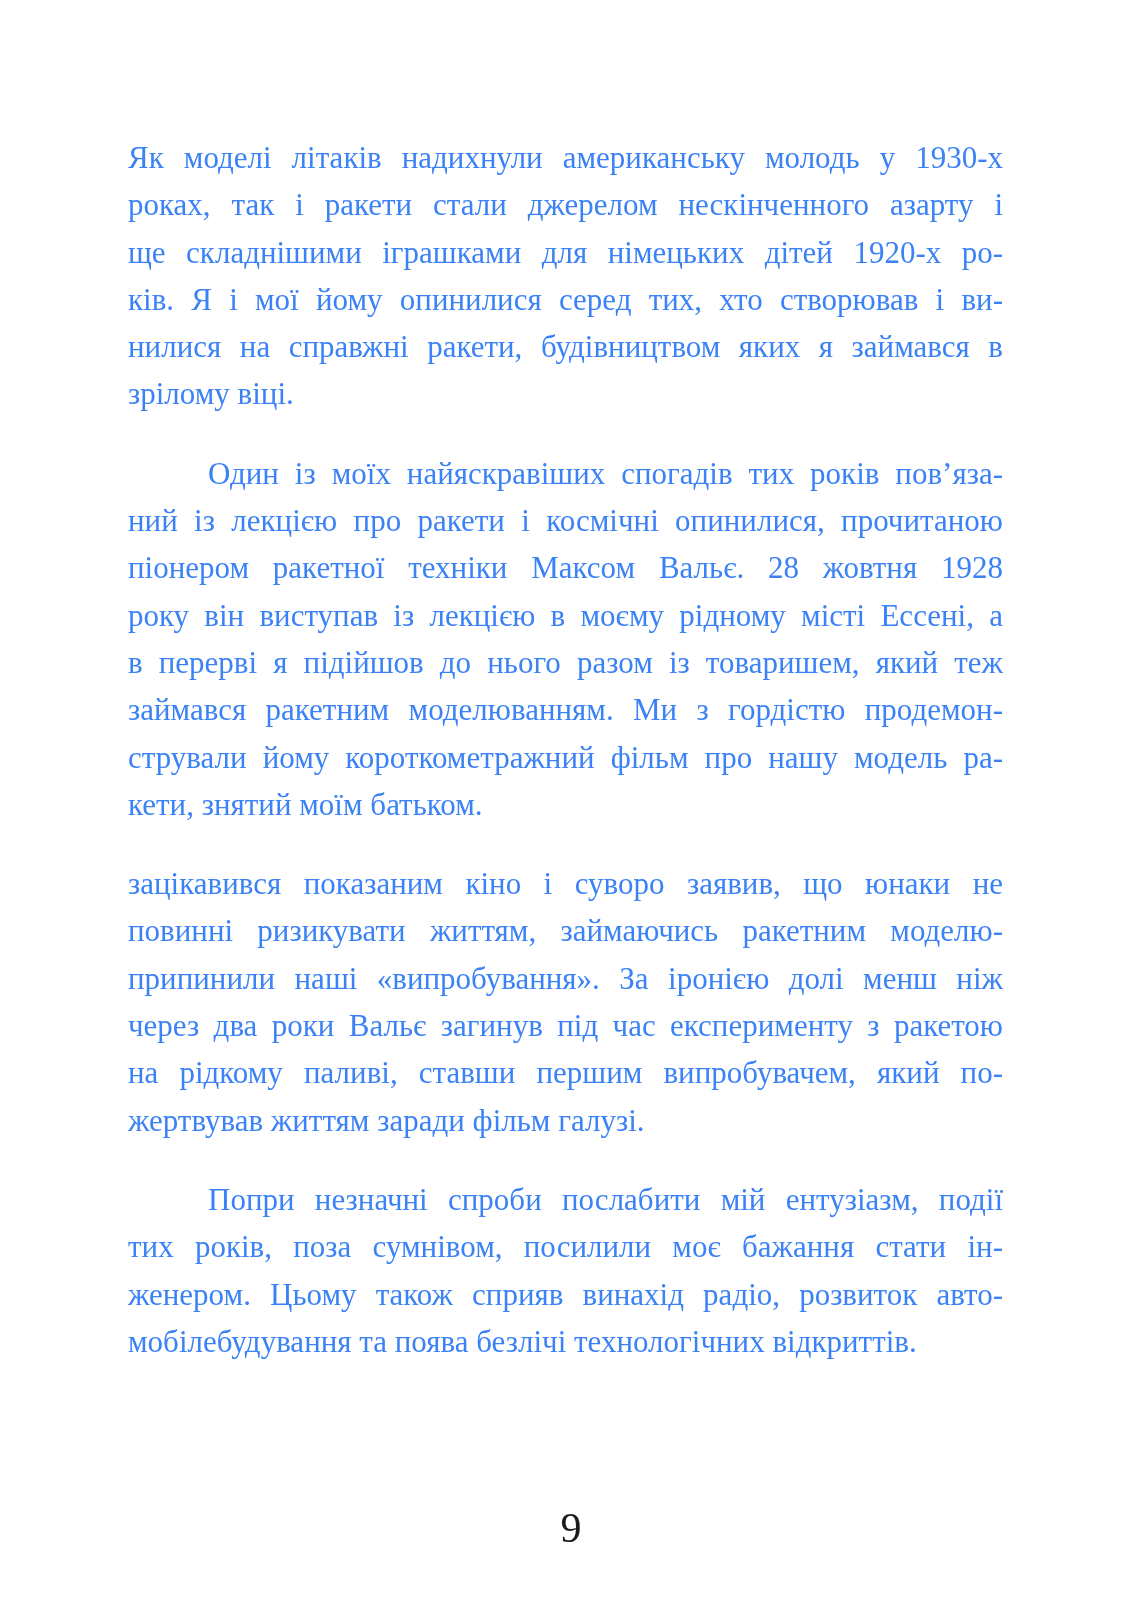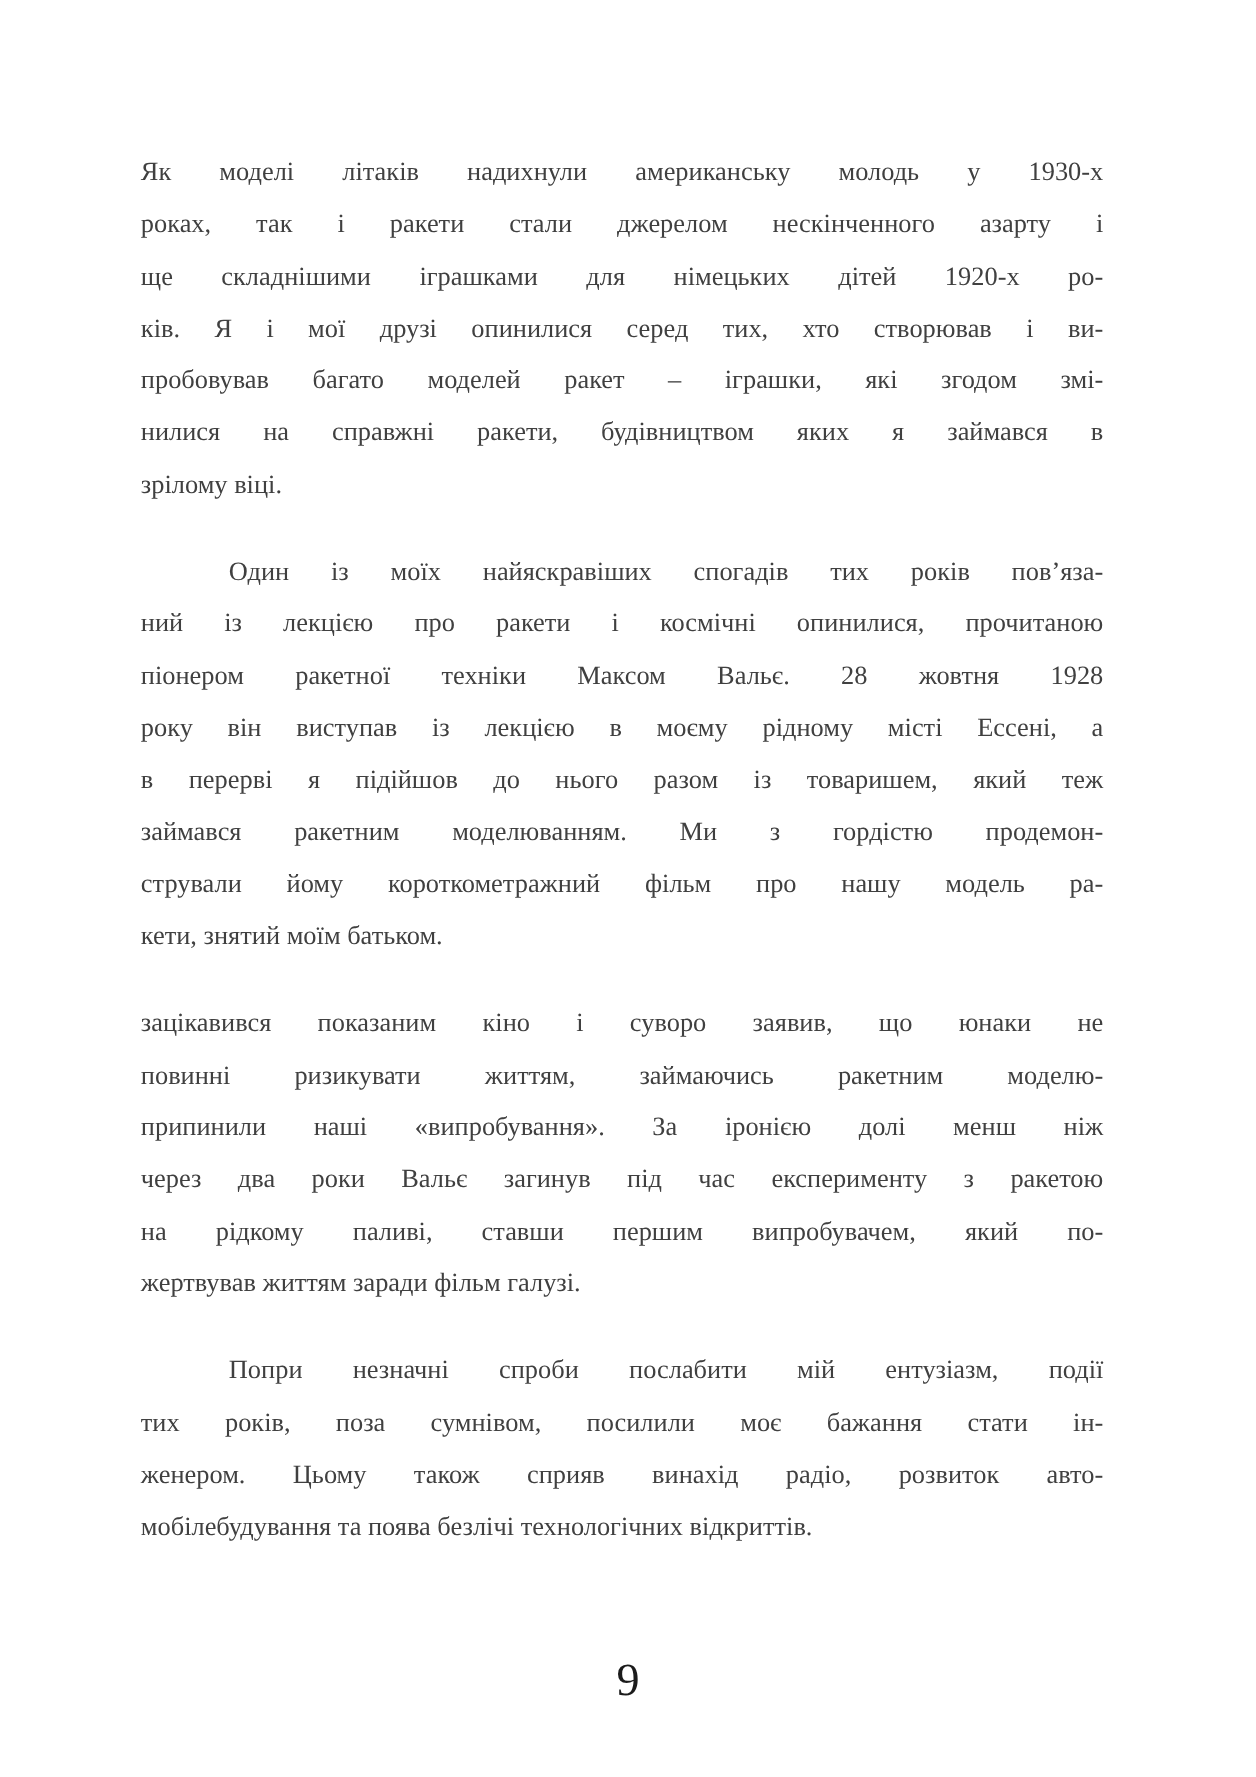--- a/index.html
+++ b/index.html
@@ -12,22 +12,22 @@
     background: #ffffff;
     position: relative;
     overflow: hidden;
     font-family: "Liberation Serif", "DejaVu Serif", serif;
   }
   .text-block {
     position: absolute;
     left: 128px;
     top: 134px;
     width: 875px;
-    font-size: 24px;
-    color: #404040;
+    font-size: 31px;
+    color: #3b82f6;
   }
   .paragraph {
     margin: 0;
   }
   .paragraph + .paragraph {
     margin-top: 32px;
   }
   .line {
     line-height: 47.3px;
     text-align: justify;
@@ -55,22 +55,21 @@
 </style>
 </head>
 <body>
 
 <main>
   <div class="text-block" id="text-block">
       <div class="paragraph">
         <div class="line first">Як моделі літаків надихнули американську молодь у 1930-х</div>
         <div class="line">роках, так і ракети стали джерелом нескінченного азарту і</div>
         <div class="line">ще складнішими іграшками для німецьких дітей 1920-х ро-</div>
-        <div class="line">ків. Я і мої друзі опинилися серед тих, хто створював і ви-</div>
-        <div class="line">пробовував багато моделей ракет – іграшки, які згодом змі-</div>
+        <div class="line">ків. Я і мої йому опинилися серед тих, хто створював і ви-</div>
         <div class="line">нилися на справжні ракети, будівництвом яких я займався в</div>
         <div class="line last">зрілому віці.</div>
       </div>
       <div class="paragraph indented">
         <div class="line first">Один із моїх найяскравіших спогадів тих років пов’яза-</div>
         <div class="line">ний із лекцією про ракети і космічні опинилися, прочитаною</div>
         <div class="line">піонером ракетної техніки Максом Вальє. 28 жовтня 1928</div>
         <div class="line">року він виступав із лекцією в моєму рідному місті Ессені, а</div>
         <div class="line">в перерві я підійшов до нього разом із товаришем, який теж</div>
         <div class="line">займався ракетним моделюванням. Ми з гордістю продемон-</div>

